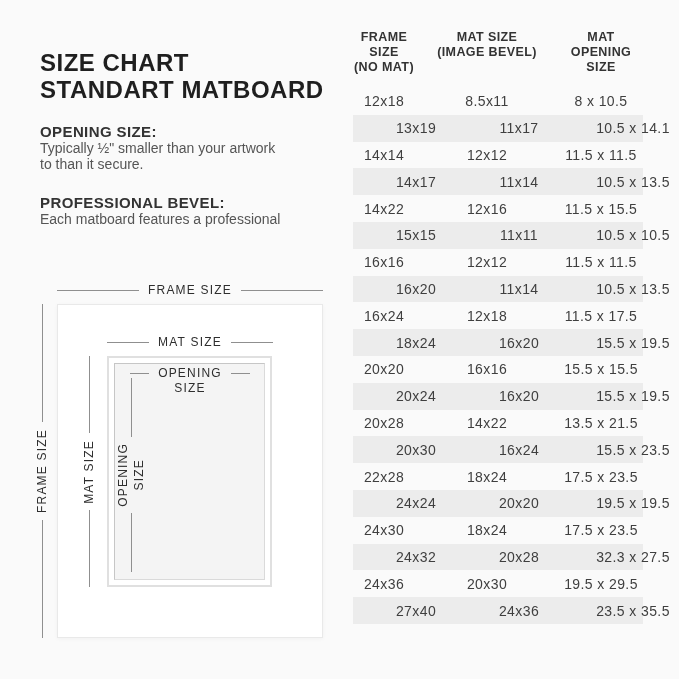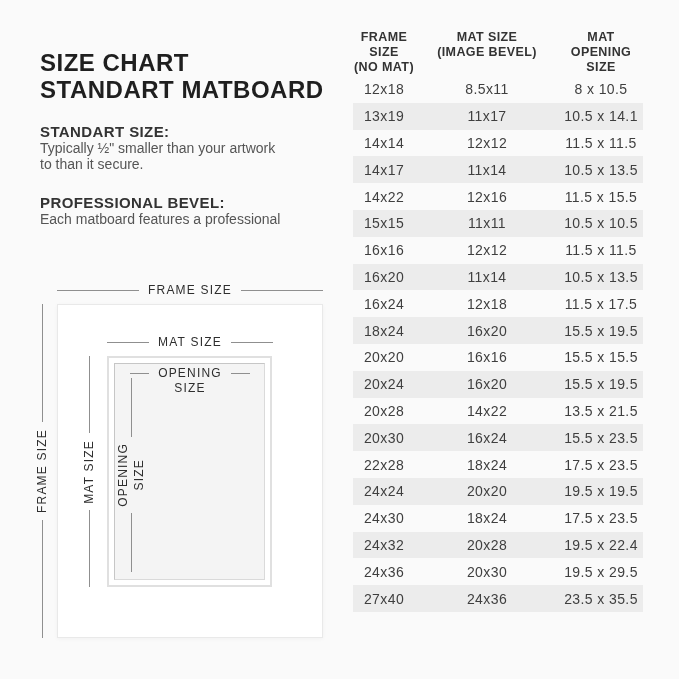--- a/index.html
+++ b/index.html
@@ -49,36 +49,36 @@
   .v-text-pair{display:flex;flex-direction:row;align-items:center;gap:2px;margin:6px 0;}
   .v-word{writing-mode:vertical-rl;transform:rotate(180deg);font-size:12px;
          letter-spacing:1.2px;color:#2e2e2e;white-space:nowrap;}
 
   
   .size-table{position:absolute;left:353px;top:30px;width:290px;}
   .t-header{display:grid;grid-template-columns:62px 144px 84px;}
   .t-hcell{text-align:center;font-size:12.5px;font-weight:700;line-height:15px;
          letter-spacing:.4px;color:#333;}
   .t-hcell span{display:block;}
-  .t-body{position:absolute;top:46px;left:0;width:290px;}
+  .t-body{position:absolute;top:58px;left:0;width:290px;}
   .t-row{display:grid;grid-template-columns:62px 144px 84px;height:26.8px;align-items:center;}
-  .t-row.alt{background:#ececec;}
+  .t-row.alt{background:#ececec;padding-left:32px;}
   .t-cell{text-align:center;font-size:14px;color:#3f3f3f;letter-spacing:.4px;}
 </style>
 </head>
 <body>
 
 <div class="canvas">
 
   <h1 class="title">
     <span>SIZE CHART</span>
     <span>STANDART MATBOARD</span>
   </h1>
 
-  <div class="section-heading sec1-h">STANDART SIZE:</div>
+  <div class="section-heading sec1-h">OPENING SIZE:</div>
   <div class="section-body sec1-b">
     <span>Typically ½" smaller than your artwork</span>
     <span>to than it secure.</span>
   </div>
 
   <div class="section-heading sec2-h">PROFESSIONAL BEVEL:</div>
   <div class="section-body sec2-b">
     <span>Each matboard features a professional</span>
   </div>
 
@@ -232,21 +232,21 @@
         <div class="t-cell">19.5 x 19.5</div>
       </div>
         <div class="t-row" style="">
         <div class="t-cell">24x30</div>
         <div class="t-cell">18x24</div>
         <div class="t-cell">17.5 x 23.5</div>
       </div>
         <div class="t-row alt" style="">
         <div class="t-cell">24x32</div>
         <div class="t-cell">20x28</div>
-        <div class="t-cell">19.5 x 22.4</div>
+        <div class="t-cell">32.3 x 27.5</div>
       </div>
         <div class="t-row" style="">
         <div class="t-cell">24x36</div>
         <div class="t-cell">20x30</div>
         <div class="t-cell">19.5 x 29.5</div>
       </div>
         <div class="t-row alt" style="">
         <div class="t-cell">27x40</div>
         <div class="t-cell">24x36</div>
         <div class="t-cell">23.5 x 35.5</div>

